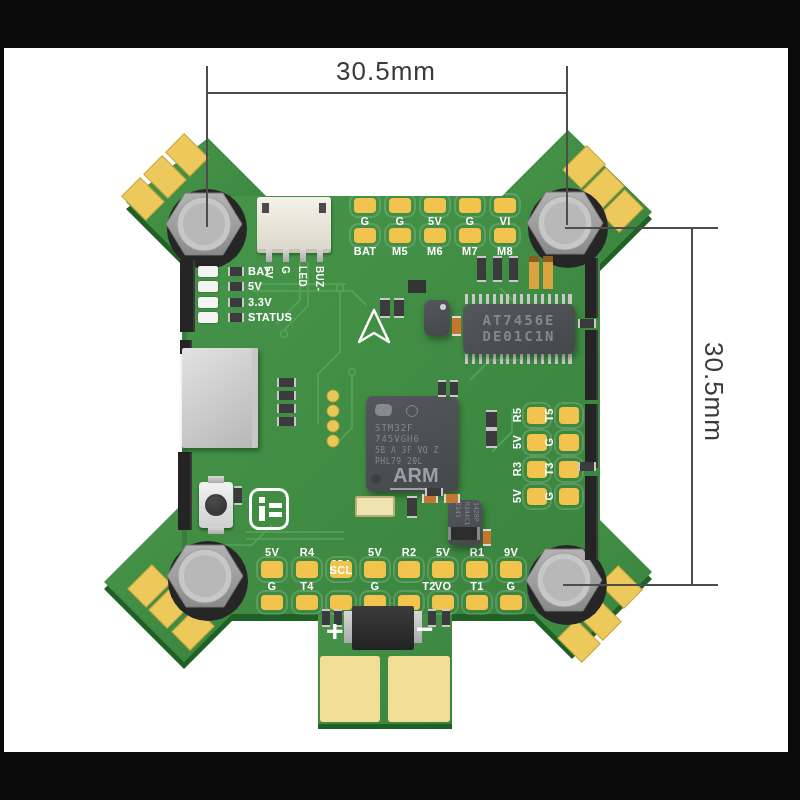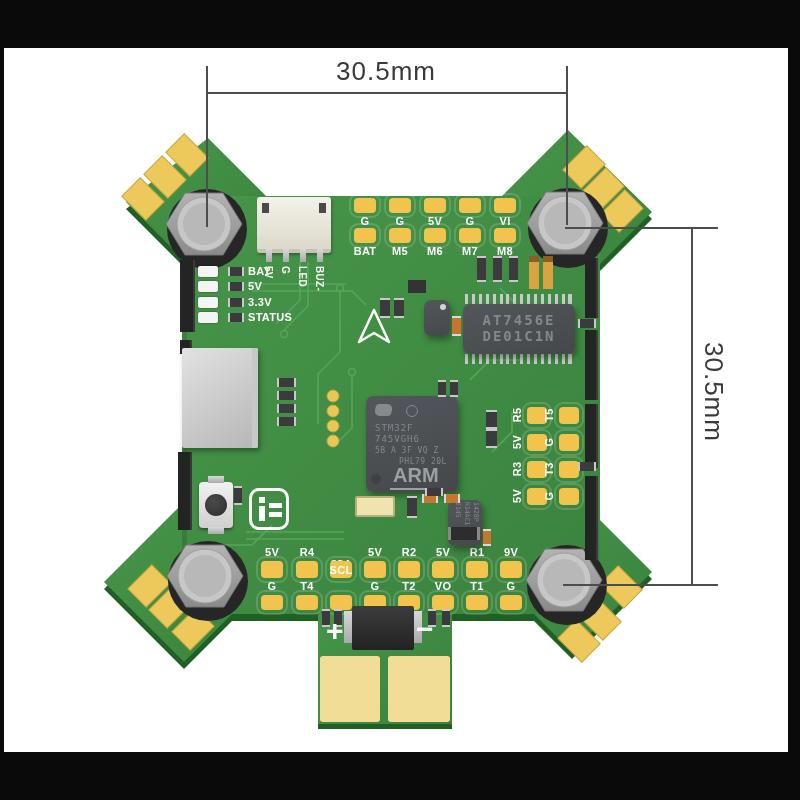--- a/index.html
+++ b/index.html
@@ -226,21 +226,21 @@
 <div class="abs pad" style="left:330px;top:561px;width:22px;height:17px;"></div>
 <div class="abs pad" style="left:364px;top:561px;width:22px;height:17px;"></div>
 <div class="abs pad" style="left:398px;top:561px;width:22px;height:17px;"></div>
 <div class="abs pad" style="left:432px;top:561px;width:22px;height:17px;"></div>
 <div class="abs pad" style="left:466px;top:561px;width:22px;height:17px;"></div>
 <div class="abs pad" style="left:500px;top:561px;width:22px;height:17px;"></div>
 <div class="abs slk" style="left:255px;top:580px;width:34px;">G</div>
 <div class="abs slk" style="left:290px;top:580px;width:34px;">T4</div>
 <div class="abs slk" style="left:324px;top:564px;width:34px;">SCL</div>
 <div class="abs slk" style="left:358px;top:580px;width:34px;">G</div>
-<div class="abs slk" style="left:392px;top:580px;width:34px;">T2</div>
+<div class="abs slk" style="left:412px;top:580px;width:34px;">T2</div>
 <div class="abs slk" style="left:426px;top:580px;width:34px;">VO</div>
 <div class="abs slk" style="left:460px;top:580px;width:34px;">T1</div>
 <div class="abs slk" style="left:494px;top:580px;width:34px;">G</div>
 <div class="abs pad" style="left:261px;top:595px;width:22px;height:15px;"></div>
 <div class="abs pad" style="left:296px;top:595px;width:22px;height:15px;"></div>
 <div class="abs pad" style="left:330px;top:595px;width:22px;height:15px;"></div>
 <div class="abs pad" style="left:364px;top:595px;width:22px;height:15px;"></div>
 <div class="abs pad" style="left:398px;top:595px;width:22px;height:15px;"></div>
 <div class="abs pad" style="left:432px;top:595px;width:22px;height:15px;"></div>
 <div class="abs pad" style="left:466px;top:595px;width:22px;height:15px;"></div>
@@ -252,21 +252,21 @@
   <div class="mono" style="font-size:14px;font-weight:bold;letter-spacing:2px;margin-top:8px;">AT7456E</div>
   <div class="mono" style="font-size:14px;font-weight:bold;letter-spacing:2px;">DE01C1N</div>
 </div>
 
 <div class="abs chip" style="left:366px;top:396px;width:92px;height:96px;">
   <div class="abs" style="left:9px;top:8px;width:17px;height:12px;background:#858a8d;border-radius:3px 6px 3px 6px;transform:skewX(-12deg);"></div>
   <div class="abs" style="left:40px;top:9px;width:10px;height:10px;border:1.5px solid #858a8d;border-radius:50%;"></div>
   <div class="mono" style="position:absolute;left:9px;top:26px;font-size:9px;letter-spacing:1px;line-height:12px;white-space:pre;">STM32F</div>
   <div class="mono" style="position:absolute;left:9px;top:38px;font-size:9px;letter-spacing:1px;">745VGH6</div>
   <div class="mono" style="position:absolute;left:9px;top:50px;font-size:8px;letter-spacing:.5px;">5B A 3F VQ Z</div>
-  <div class="mono" style="position:absolute;left:9px;top:61px;font-size:8px;letter-spacing:.5px;margin-left:24px;">PHL79 20L</div>
+  <div class="mono" style="position:absolute;left:9px;top:61px;font-size:8px;letter-spacing:.5px;">PHL79 20L</div>
   <div style="position:absolute;left:24px;top:68px;font-size:20px;font-weight:bold;color:#9aa0a3;border-bottom:2px solid #9aa0a3;padding:0 3px 1px 3px;">ARM</div>
   <div class="abs" style="left:5px;top:78px;width:10px;height:10px;background:#3e4144;border-radius:50%;"></div>
 </div>
 
 <div class="abs chip" style="left:448px;top:500px;width:30px;height:42px;writing-mode:vertical-rl;font-size:6.5px;line-height:9px;padding:2px;">
   <div class="mono">1428P</div>
   <div class="mono">R14AC1</div>
   <div class="mono">2145</div>
 </div>
 

